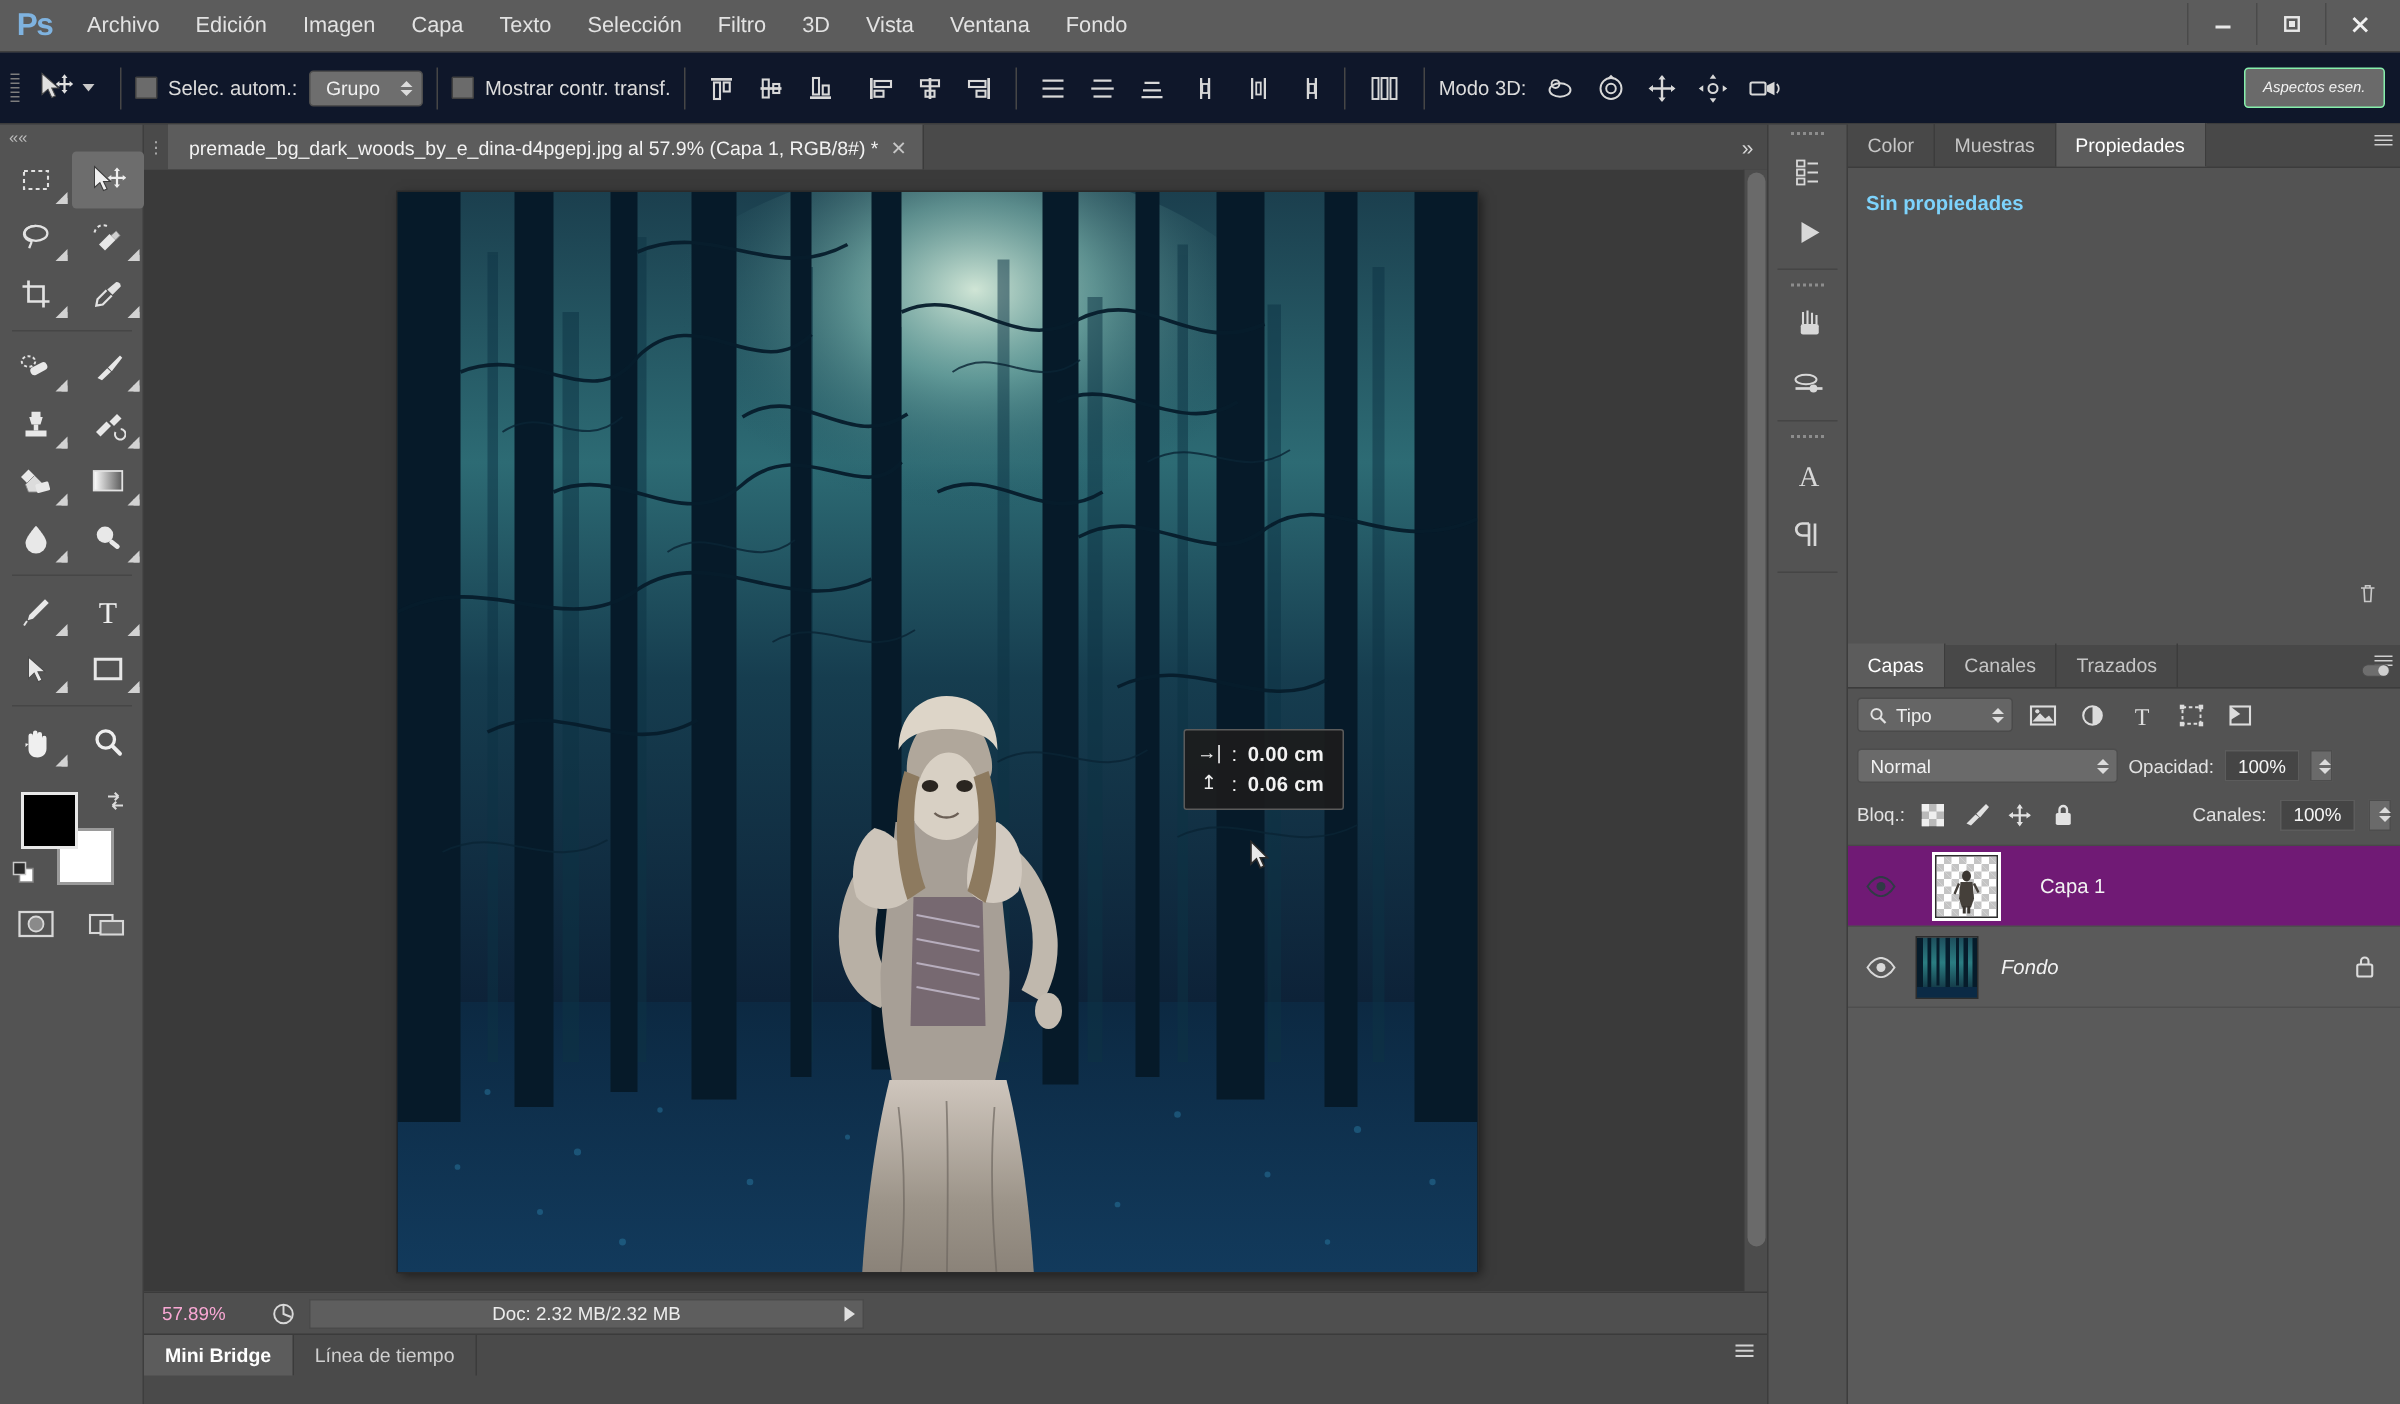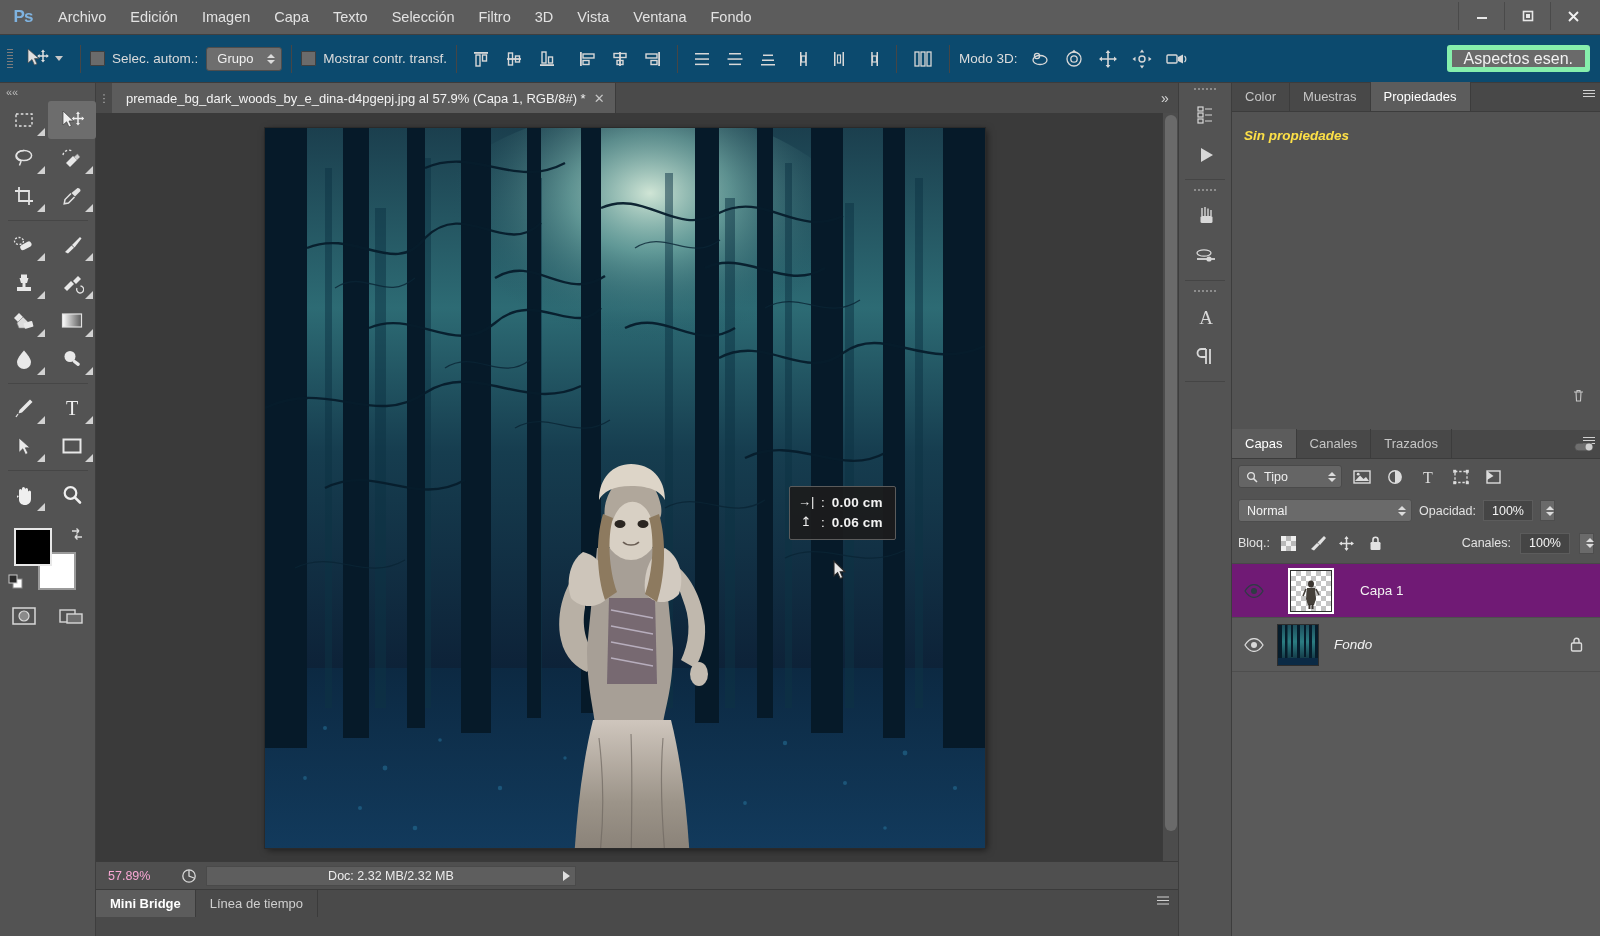--- a/index.html
+++ b/index.html
@@ -12,37 +12,37 @@
   }
   .app { position: relative; width: 1600px; height: 936px; background: #5a5a5a; }
 
   
   .menubar {
     position: absolute; left: 0; top: 0; width: 1600px; height: 35px;
     background: #5c5c5c; display: flex; align-items: center;
     border-bottom: 1px solid #3f3f3f;
   }
   .ps-logo {
-    width: 46px; text-align: center; font-size: 17px; font-weight: bold;
+    width: 46px; text-align: center; font-size: 21px; font-weight: bold;
     color: #7fb3e0; letter-spacing: -1px; font-family: "Liberation Sans", sans-serif;
   }
   .menu-item {
     padding: 0 12px; height: 35px; line-height: 35px; font-size: 14.5px;
     color: #e2e2e2; white-space: nowrap; cursor: default;
   }
   .winbtns { position: absolute; right: 4px; top: 0; display: flex; height: 32px; align-items: center; }
   .winbtn {
     width: 46px; height: 28px; display: flex; align-items: center; justify-content: center;
     color: #e8e8e8; font-size: 15px; border-left: 1px solid #4a4a4a;
   }
 
   
   .optionsbar {
     position: absolute; left: 0; top: 35px; width: 1600px; height: 48px;
-    background: #0c4a6e; border-bottom: 1px solid #3c3c3c;
+    background: #0f172a; border-bottom: 1px solid #3c3c3c;
     display: flex; align-items: center; padding-left: 4px;
   }
   .grip { width: 12px; height: 30px; display:flex; flex-direction:column; justify-content:center; gap:2px; padding:0 3px; }
   .grip i { display:block; height:1px; background:#7d7d7d; width: 6px; }
   .obsep { width: 1px; height: 28px; background: #464646; margin: 0 9px; }
   .tool-preset {
     display: flex; align-items: center; gap: 5px; padding: 0 8px;
   }
   .tp-icon { width: 26px; height: 26px; position: relative; }
   .caret-dn {
@@ -64,22 +64,22 @@
   .spin .dn { width:0;height:0;border-left:4px solid transparent;border-right:4px solid transparent;border-top:4px solid #dcdcdc; }
   .align-grp { display: flex; align-items: center; gap: 3px; }
   .align-btn {
     width: 30px; height: 30px; display: flex; align-items: center; justify-content: center;
     border-radius: 2px;
   }
   .mode3d { display: flex; align-items: center; gap: 10px; }
   .i3d { width: 24px; height: 24px; display:flex;align-items:center;justify-content:center; }
   .aspectos {
     position: absolute; right: 10px; height: 27px; padding: 0 12px;
-    background: #6a6a6a; border: 5px solid #86efac; border-radius: 3px;
-    display: flex; align-items: center; font-size: 16px; color: #f2f2f2;
+    background: #6a6a6a; border: 1px solid #86efac; border-radius: 3px;
+    display: flex; align-items: center; font-size: 10px; color: #f2f2f2; font-style: italic;
   }
 
   
   .toolbar {
     position: absolute; left: 0; top: 83px; width: 96px; height: 853px;
     background: #535353; border-right: 1px solid #3e3e3e;
   }
   .tb-collapse { height: 18px; display:flex; align-items:center; padding-left: 6px; color:#bdbdbd; font-size:11px;}
   .tb-grid { display: grid; grid-template-columns: 48px 48px; }
   .tb-cell {
@@ -195,21 +195,21 @@
     border-bottom: 1px solid #3c3c3c; position: relative;
   }
   .ptab {
     height: 29px; padding: 0 13px; display: flex; align-items: center; font-size: 13px;
     color: #c6c6c6; border-right: 1px solid #3c3c3c;
   }
   .ptab.active { background: #5c5c5c; color: #ffffff; }
   .panel-menu { position: absolute; right: 5px; top: 7px; display:flex; flex-direction:column; gap:2px; }
   .panel-menu i { display:block; width: 12px; height: 1px; background: #d0d0d0; }
   .props-body { height: 300px; background: #535353; padding: 16px 0 0 12px; }
-  .props-empty { font-size: 13.5px; color: #fde047; font-weight: bold; font-style: italic; }
+  .props-empty { font-size: 13.5px; color: #7dd3fc; font-weight: bold; }
   .props-foot {
     position: absolute; left: 0; right: 0; bottom: 0; height: 26px; background: #535353;
     display: flex; align-items: center; justify-content: flex-end; padding-right: 14px;
   }
   .props-wrap { position: relative; height: 326px; border-bottom: 1px solid #414141; }
 
   .layers-panel { position: absolute; left: 0; top: 347px; width: 368px; height: 589px; background: #535353; }
   .lp-filter { height: 35px; display: flex; align-items: center; gap: 7px; padding: 0 6px; }
   .lp-search {
     height: 23px; width: 104px; background: #656565; border: 1px solid #4a4a4a; border-radius: 3px;

